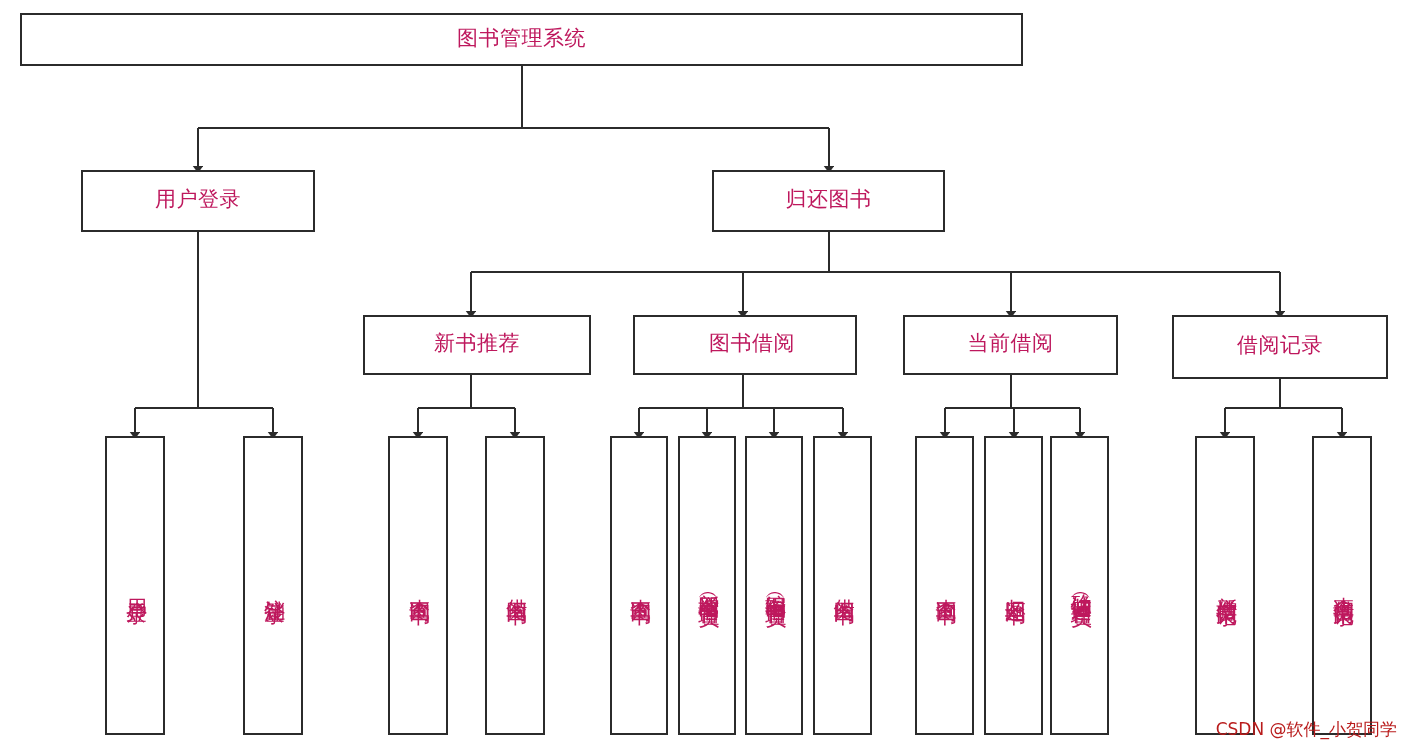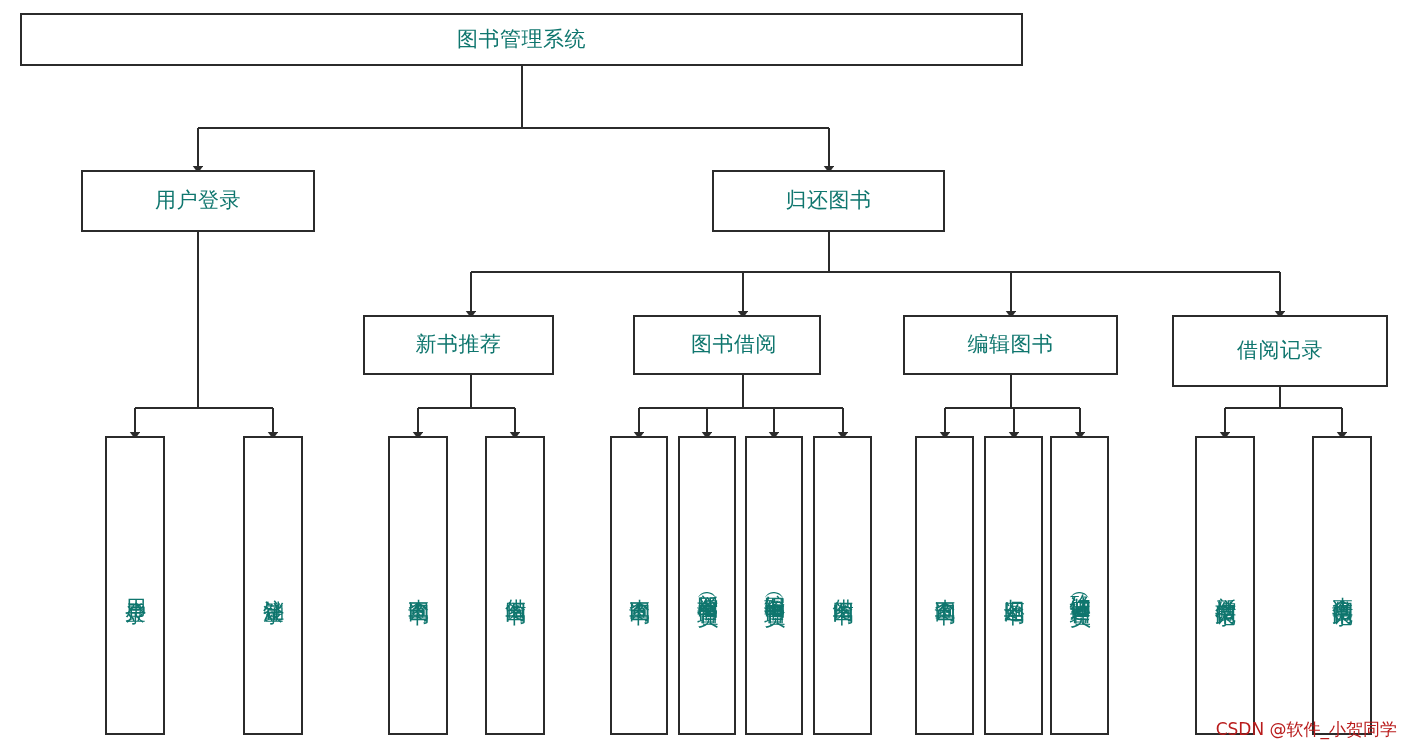--- a/index.html
+++ b/index.html
@@ -32,22 +32,22 @@
     position: absolute;
     box-sizing: border-box;
     background: #ffffff;
     border: 2px solid #2b2b2b;
     display: flex;
     align-items: center;
     justify-content: center;
     overflow: hidden;
   }
   .node-label {
-    font-family: Liberation Serif, serif;
-    color: #0f766e;
+    font-family: Liberation Mono, monospace;
+    color: #be185d;
     line-height: 1.12;
     letter-spacing: 0.5px;
     text-align: right;
     white-space: nowrap;
   }
   .node-box.horizontal .node-label {
     font-size: 21px;
   }
   .node-box.horizontal.root .node-label {
     font-size: 21px;
@@ -119,30 +119,30 @@
   <div id="node-layer">
       <div class="node-box horizontal root" style="left: 20px; top: 13px; width: 1003px; height: 53px;">
         <span class="node-label">图书管理系统</span>
       </div>
       <div class="node-box horizontal" style="left: 81px; top: 170px; width: 234px; height: 62px;">
         <span class="node-label">用户登录</span>
       </div>
       <div class="node-box horizontal" style="left: 712px; top: 170px; width: 233px; height: 62px;">
         <span class="node-label">归还图书</span>
       </div>
-      <div class="node-box horizontal" style="left: 363px; top: 315px; width: 191px; height: 60px;">
+      <div class="node-box horizontal" style="left: 363px; top: 315px; width: 228px; height: 60px;">
         <span class="node-label">新书推荐</span>
       </div>
-      <div class="node-box horizontal" style="left: 633px; top: 315px; width: 188px; height: 60px; padding-left: 14px;">
+      <div class="node-box horizontal" style="left: 633px; top: 315px; width: 224px; height: 60px; padding-left: 14px;">
         <span class="node-label">图书借阅</span>
       </div>
       <div class="node-box horizontal" style="left: 903px; top: 315px; width: 215px; height: 60px;">
-        <span class="node-label">编辑图书</span>
+        <span class="node-label">当前借阅</span>
       </div>
-      <div class="node-box horizontal" style="left: 1172px; top: 315px; width: 216px; height: 72px;">
+      <div class="node-box horizontal" style="left: 1172px; top: 315px; width: 216px; height: 64px;">
         <span class="node-label">借阅记录</span>
       </div>
       <div class="node-box vertical" style="left: 105px; top: 436px; width: 60px; height: 299px;">
         <span class="node-label">用户登录</span>
       </div>
       <div class="node-box vertical" style="left: 243px; top: 436px; width: 60px; height: 299px;">
         <span class="node-label">注销登录</span>
       </div>
       <div class="node-box vertical" style="left: 388px; top: 436px; width: 60px; height: 299px;">
         <span class="node-label">查询图书</span>

